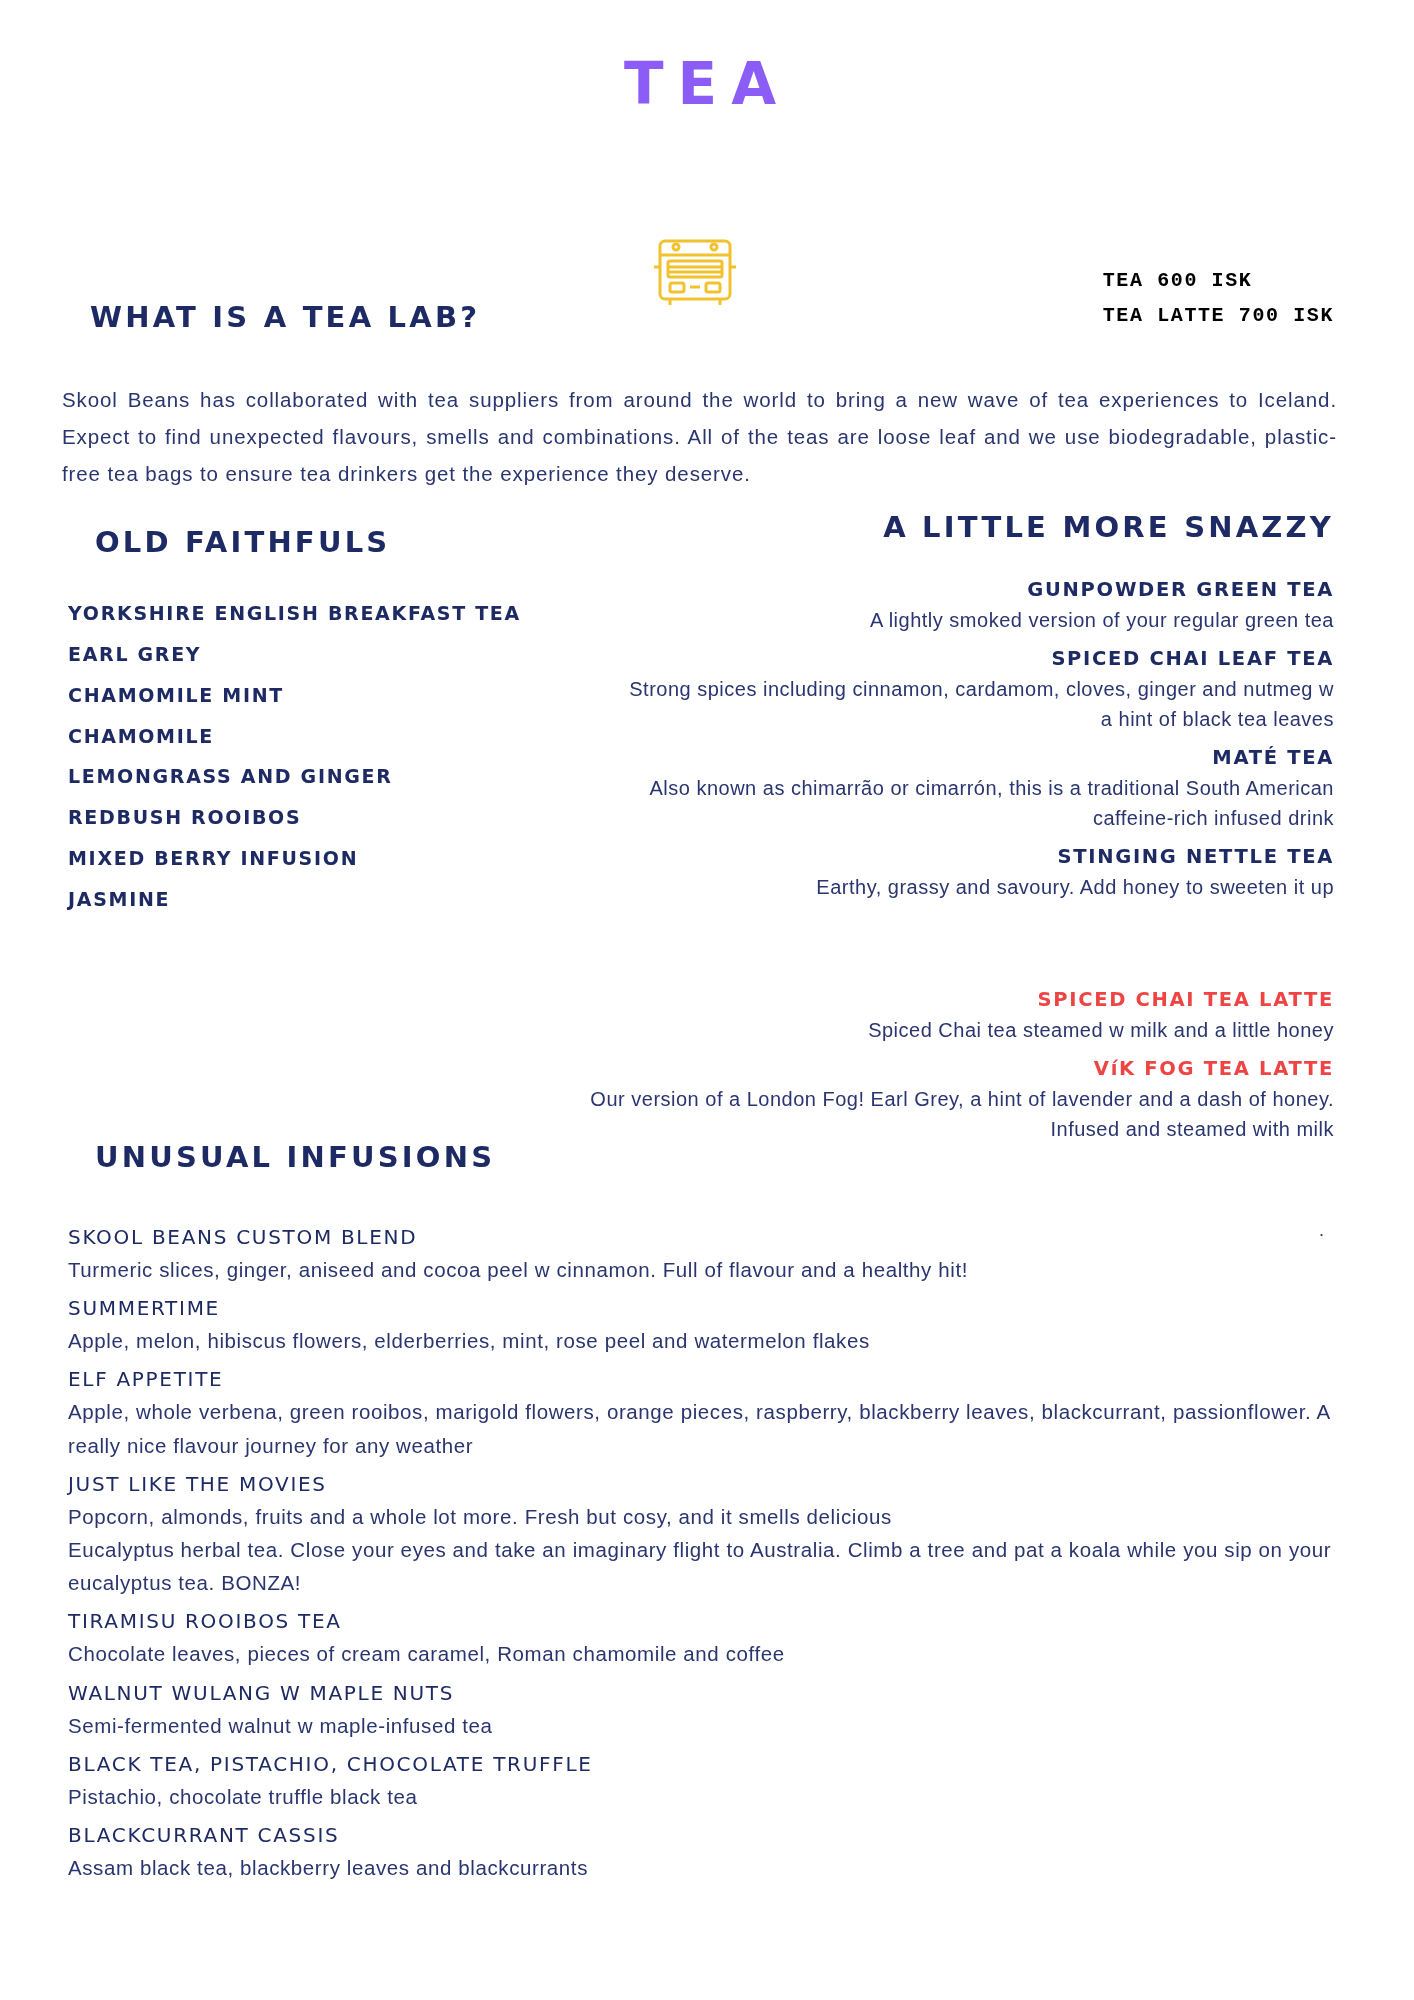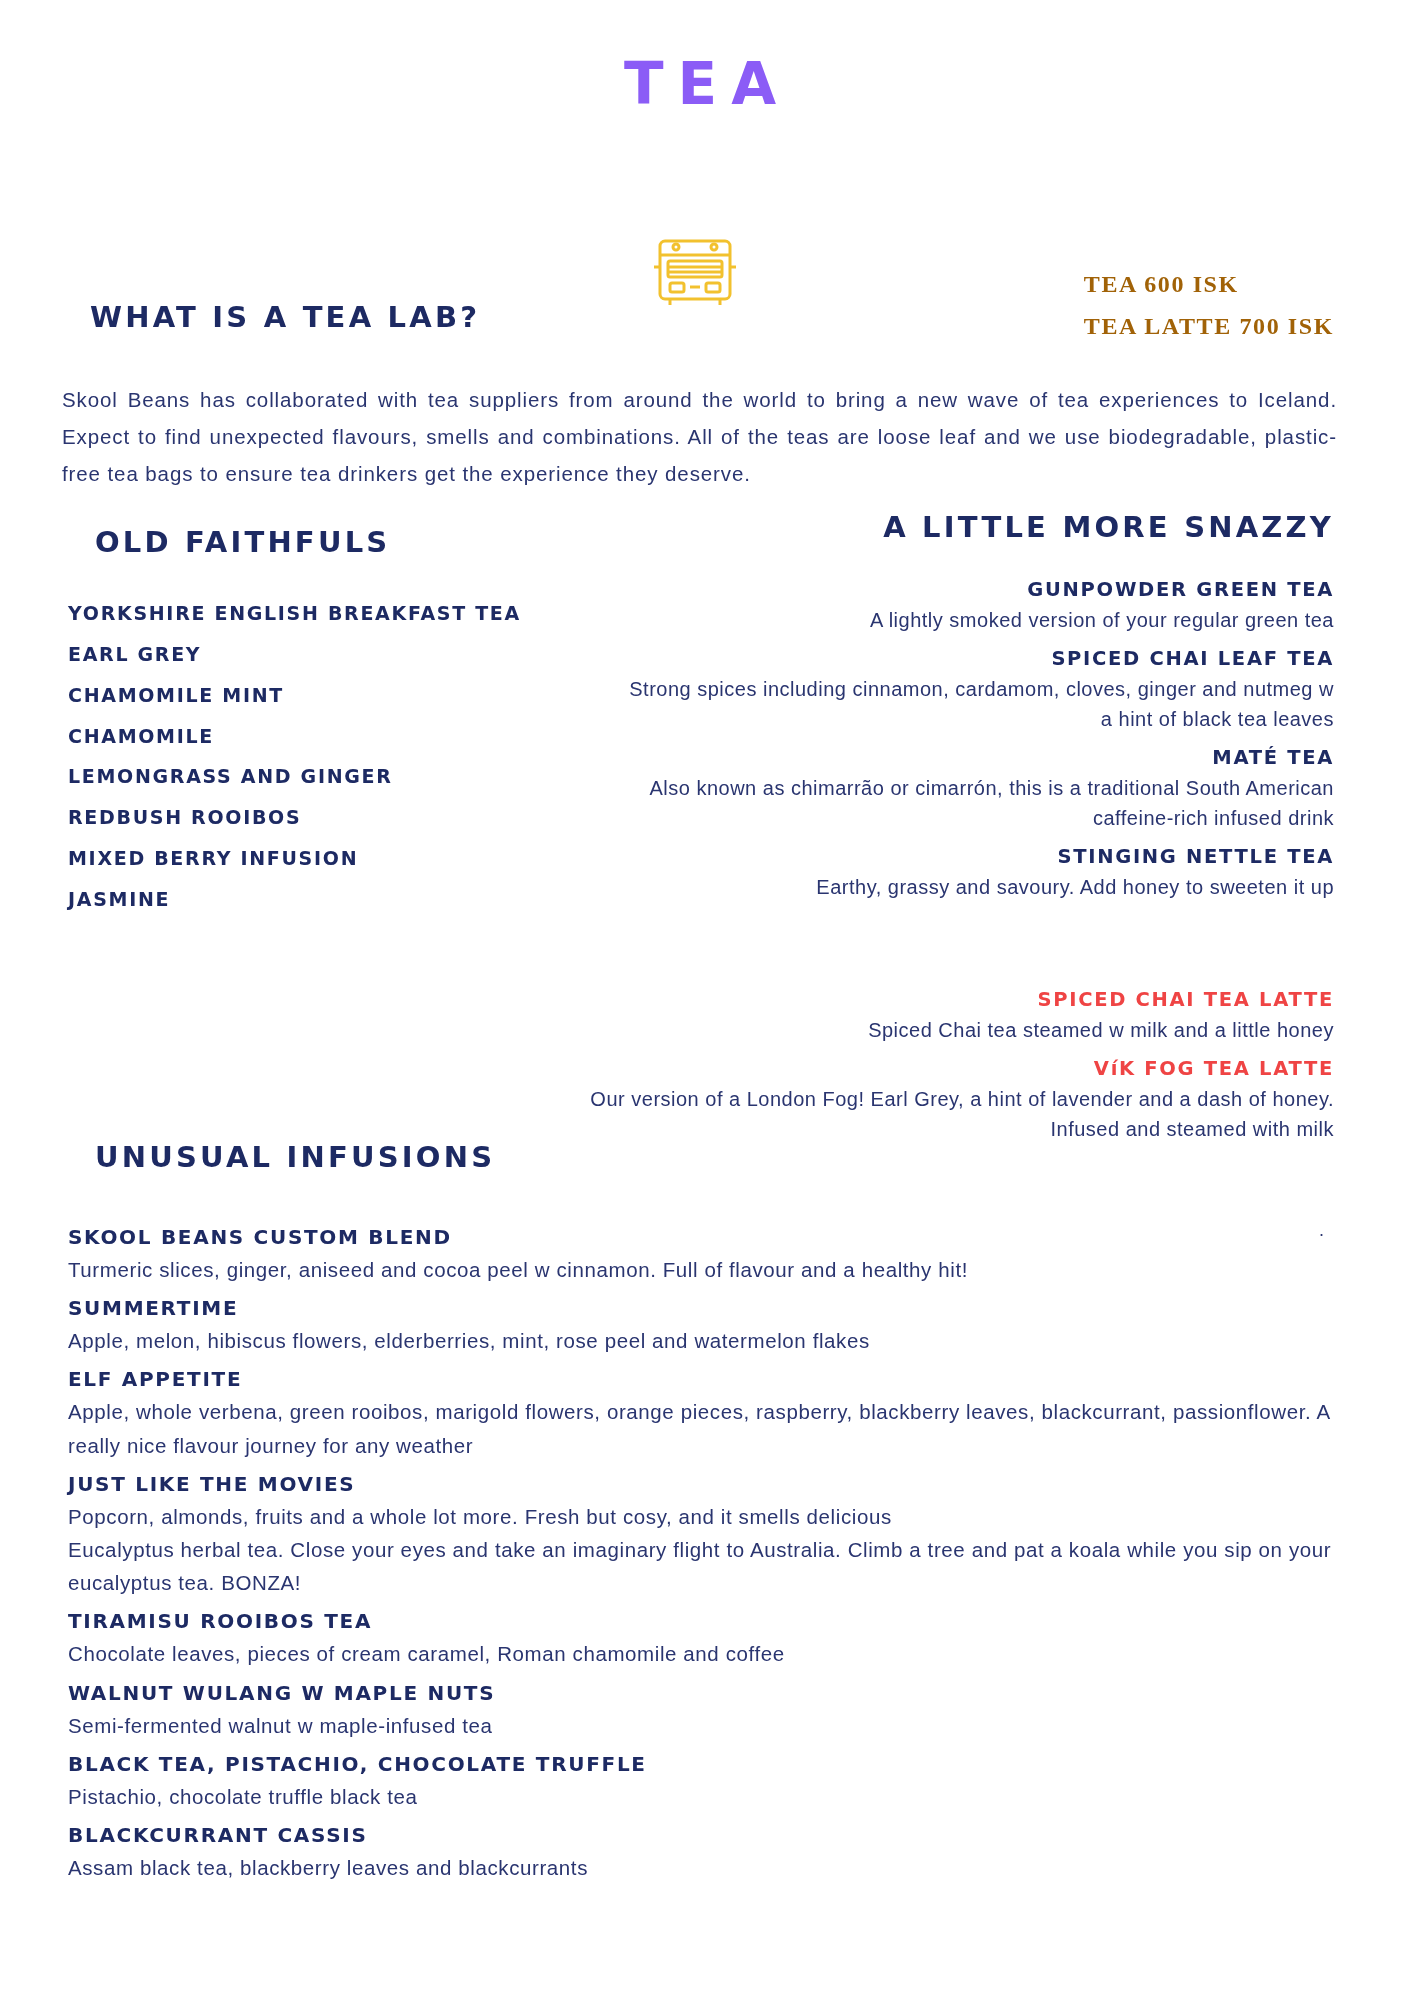--- a/index.html
+++ b/index.html
@@ -43,25 +43,25 @@
   }
   
   .prices {
     position: absolute;
     right: 80px;
     top: 208px;
     text-align: left;
     line-height: 1.75;
   }
   .prices div {
-    font-size: 24px;
+    font-size: 20px;
     font-weight: 700;
     letter-spacing: 1.6px;
-    color: #a16207;
-    font-family: Liberation Serif, serif;
+    color: #000000;
+    font-family: Liberation Mono, monospace;
   }
   
   .sec-head {
     font-size: 29px;
     font-weight: 700;
     letter-spacing: 3.2px;
     color: #1d2a63;
     font-family: "DejaVu Sans", sans-serif;
   }
   #whatis-head {
@@ -168,21 +168,21 @@
     top: 1085px;
   }
   .unusual {
     position: absolute;
     left: 68px;
     top: 1160px;
     width: 1280px;
   }
   .unusual .name {
     font-size: 20px;
-    font-weight: 700;
+    font-weight: 400;
     letter-spacing: 1.7px;
     color: #1d2a63;
     line-height: 1.6;
     margin-top: 6px;
     font-family: "DejaVu Sans", sans-serif;
   }
   .unusual .desc {
     font-size: 20.5px;
     letter-spacing: 0.6px;
     color: #2a3570;

